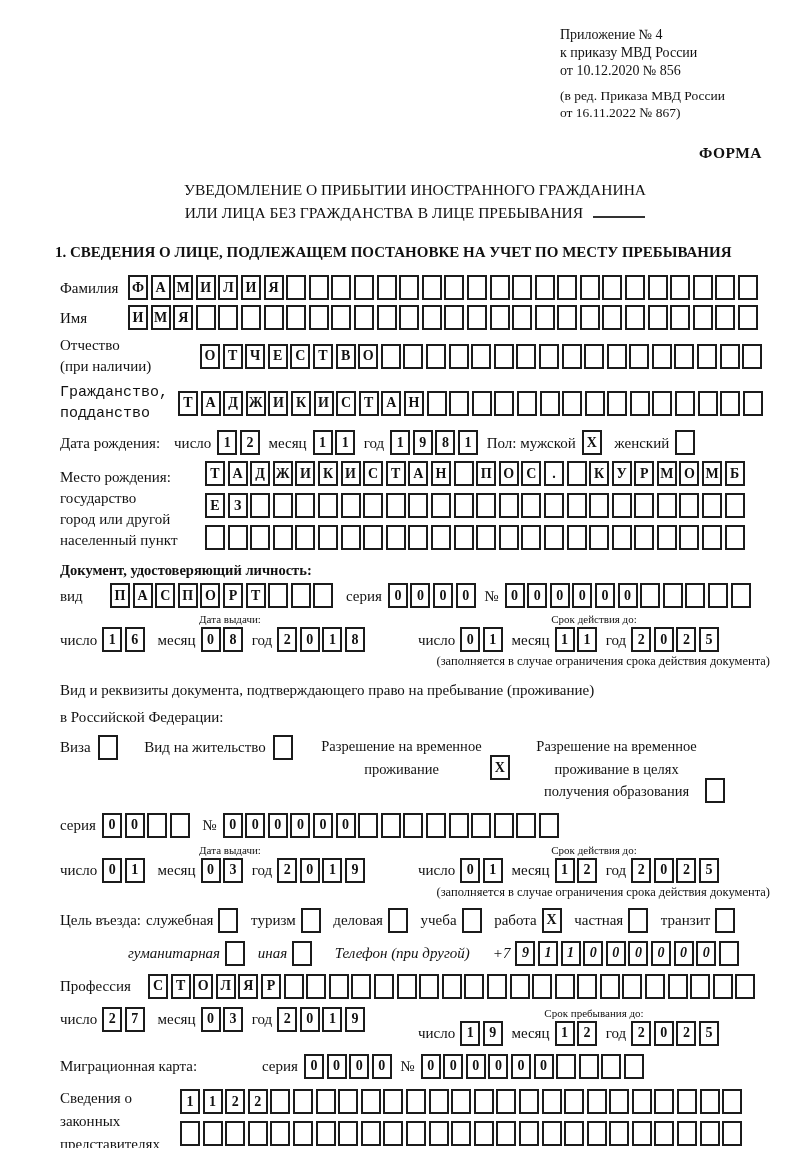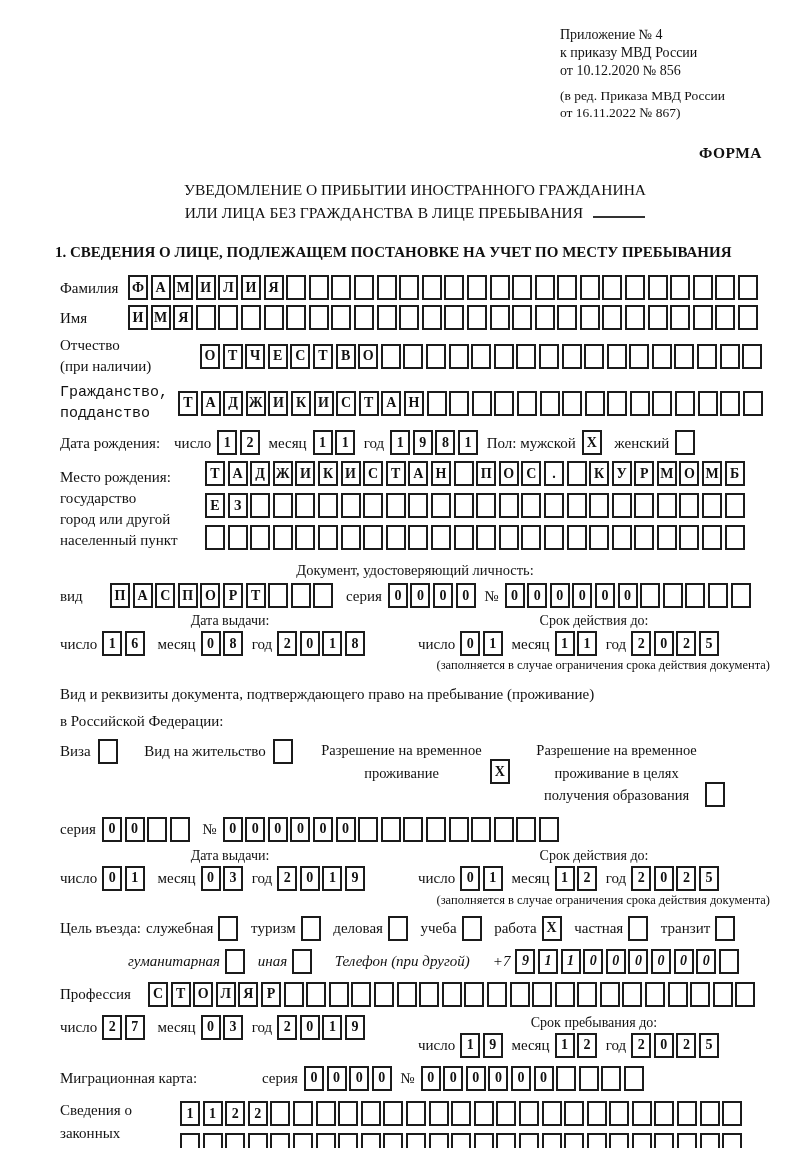--- a/index.html
+++ b/index.html
@@ -20,25 +20,25 @@
   .w145{width:145px;flex:none;}
   .w88{width:88px;flex:none;}
   .boxes{display:inline-flex;flex:none;}
   .cell{display:inline-flex;align-items:center;justify-content:center;box-sizing:border-box;
         width:20px;height:25px;border:2px solid #1b1b1b;margin-right:2.6px;
         font-size:14px;font-weight:600;background:#fff;}
   .stack>.boxes{display:flex;margin-bottom:7px;}
   .mr6{margin-right:6px;} .mr10{margin-right:10px;} .ml8{margin-left:8px;}
   .inline-row{display:flex;align-items:center;flex-wrap:nowrap;margin-bottom:5px;}
   .inline-row .lbl{margin-right:6px;}
-  .doc-head{text-align:center;font-weight:normal;font-size:14.5px;margin:4px 0 4px 0;}
+  .doc-head{text-align:left;font-weight:bold;font-size:14.5px;margin:4px 0 4px 0;}
   .dates-pair{display:flex;margin-bottom:2px;}
   .date-block{width:340px;}
   .date-block.right{width:352px;margin-left:18px;}
-  .date-header{text-align:center;font-size:14px;margin-bottom:2px;}
+  .date-header{text-align:center;font-size:11px;margin-bottom:2px;}
   .date-line{display:flex;align-items:center;}
   .date-line .lbl{margin-right:5px;}
   .note-right{text-align:right;font-size:12.5px;margin:2px 0 8px 0;}
   .intro{line-height:1.8;margin-bottom:4px;}
   .permit-row{display:flex;align-items:flex-start;margin-bottom:10px;}
   .permit-item{display:flex;align-items:flex-end;margin-right:14px;}
   .permit-item .plbl{line-height:25px;margin-right:7px;white-space:nowrap;}
   .permit-lines{text-align:center;line-height:1.55;margin-right:8px;font-size:14.5px;}
   .purpose-line{display:flex;align-items:center;margin-bottom:8px;flex-wrap:nowrap;}
   .purpose-line .plbl{margin-right:5px;white-space:nowrap;}

